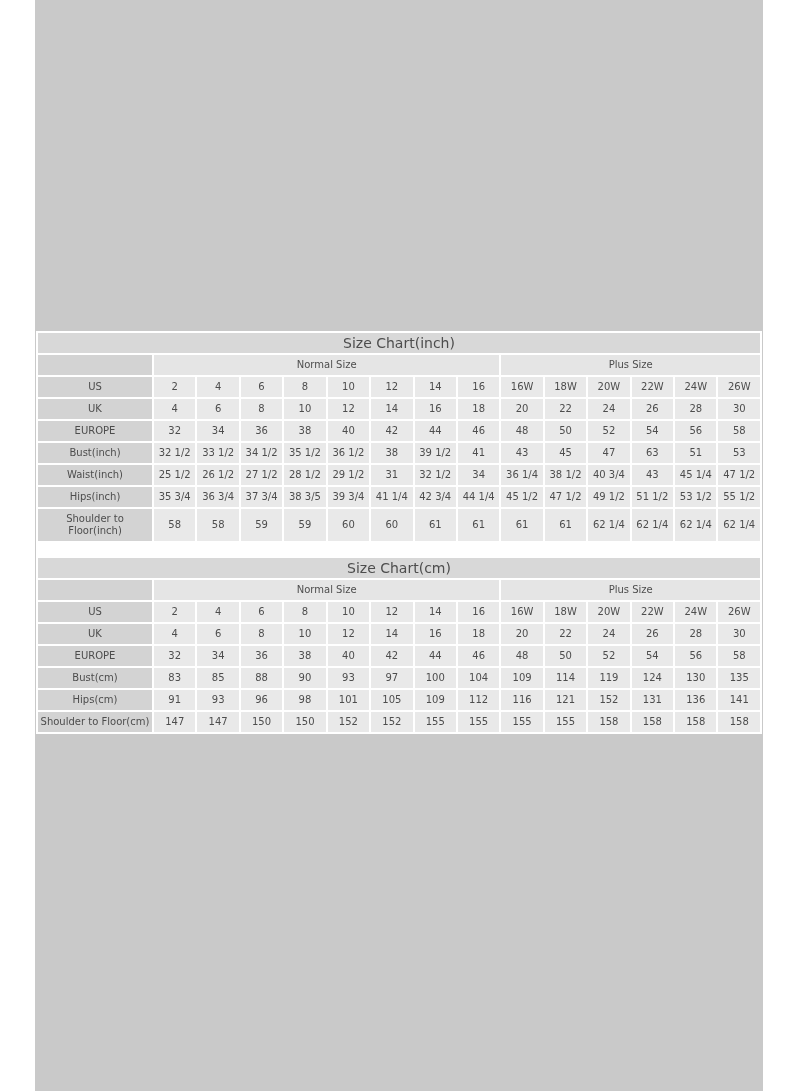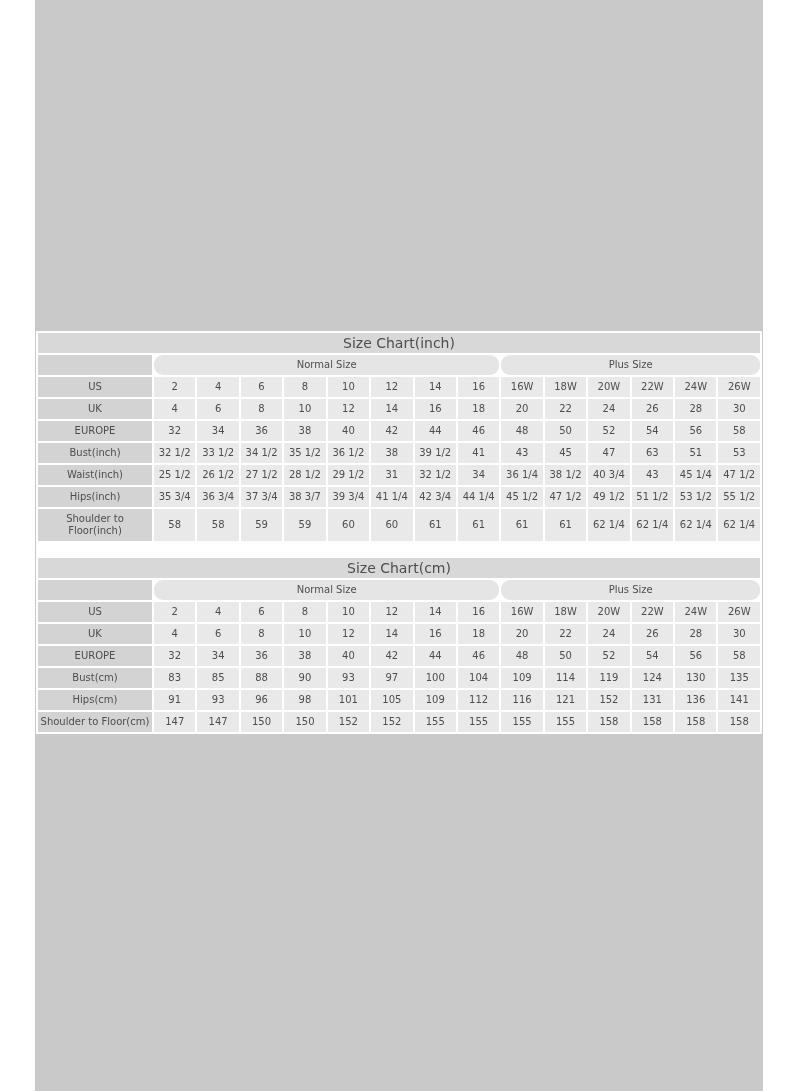--- a/index.html
+++ b/index.html
@@ -24,21 +24,21 @@
   }
   .table-gap{height:13px;background:var(--table-bg);}
   td{
     font-size:10px;line-height:12px;color:var(--text);text-align:center;
     vertical-align:middle;height:20px;padding:0 1px;overflow:hidden;
   }
   td.title-cell{background:var(--title-bg);font-size:14px;}
   td.label-cell{background:var(--label-bg);white-space:nowrap;}
   tr.tall td{height:32px;}
   tr.tall td.label-cell{white-space:normal;}
-  td.group-cell{background:var(--group-bg);border-radius:9px;}
+  td.group-cell{background:var(--group-bg);}
   td.data-cell{background:var(--cell-bg);}
   col.label-col{width:114px;}
 </style>
 </head>
 <body>
 
 <div class="gray-canvas">
   <div class="tables-wrap">
       <table class="size-table">
         <colgroup>
@@ -150,21 +150,21 @@
             <td class="data-cell">40 3/4</td>
             <td class="data-cell">43</td>
             <td class="data-cell">45 1/4</td>
             <td class="data-cell">47 1/2</td>
           </tr>
           <tr>
             <td class="label-cell">Hips(inch)</td>
             <td class="data-cell">35 3/4</td>
             <td class="data-cell">36 3/4</td>
             <td class="data-cell">37 3/4</td>
-            <td class="data-cell">38 3/7</td>
+            <td class="data-cell">38 3/5</td>
             <td class="data-cell">39 3/4</td>
             <td class="data-cell">41 1/4</td>
             <td class="data-cell">42 3/4</td>
             <td class="data-cell">44 1/4</td>
             <td class="data-cell">45 1/2</td>
             <td class="data-cell">47 1/2</td>
             <td class="data-cell">49 1/2</td>
             <td class="data-cell">51 1/2</td>
             <td class="data-cell">53 1/2</td>
             <td class="data-cell">55 1/2</td>

